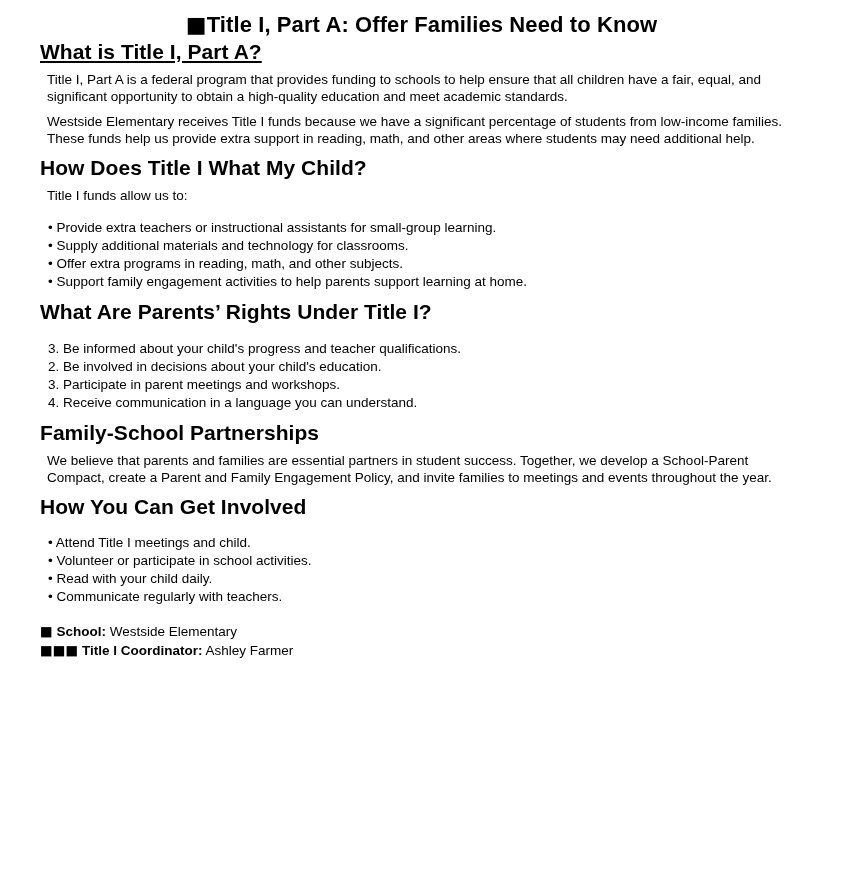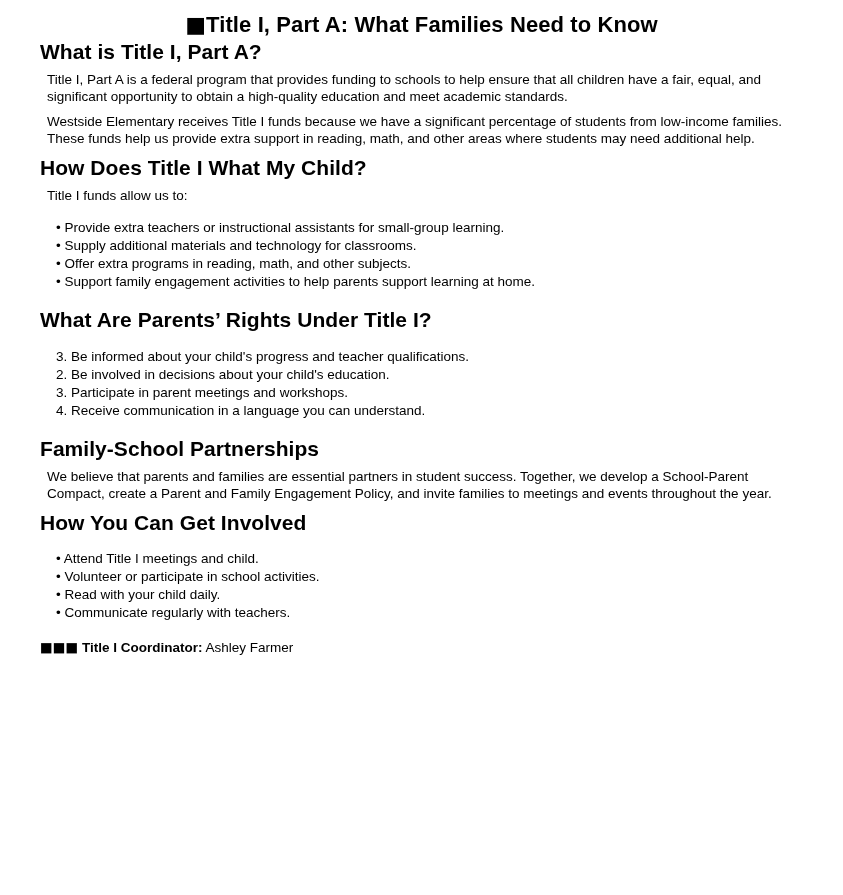--- a/index.html
+++ b/index.html
@@ -32,53 +32,53 @@
     font-family: "DejaVu Sans", sans-serif;
     font-weight: normal;
   }
   h2.section-heading {
     font-size: 21px;
     font-weight: bold;
     line-height: 1.2;
     margin: 0;
     letter-spacing: 0.05px;
   }
-  .sec-what-is { margin-top: 26px; }
+  .sec-what-is { margin-top: 26px; text-decoration: underline; }
   .sec-standard { margin-top: 33px; }
   p.body-text {
     font-size: 13.5px;
     line-height: 17.5px;
     margin: 7px;
   }
   .p-gap-first { margin-top: 18px; }
   .p-gap { margin-top: 16px; }
   .list-block {
     font-size: 13.5px;
     line-height: 18px;
-    margin: 16px;
+    margin: 8px;
   }
   .list-gap { margin-top: 15px; }
   .list-block .li { white-space: pre; }
   .contact-block {
     font-size: 13.5px;
     line-height: 18.5px;
     margin-top: 16px;
   }
   .contact-line { white-space: nowrap; }
   .contact-label { font-weight: bold; }
   .contact-value { font-weight: normal; }
   .marker { font-family: "DejaVu Sans", sans-serif; font-weight: normal; }
 </style>
 </head>
 <body>
 
 <div class="page">
 
   <div class="doc-title">
-    <span class="tofu">■</span><span>Title I, Part A: What Families Need to Know</span>
+    <span class="tofu">■</span><span>Title I, Part A: Offer Families Need to Know</span>
   </div>
 
   <h2 class="section-heading sec-what-is">What is Title I, Part A?</h2>
   <p class="body-text p-gap-first">Title I, Part A is a federal program that provides funding to schools to help ensure that all children have a fair, equal, and significant opportunity to obtain a high-quality education and meet academic standards.</p>
   <p class="body-text p-gap">Westside Elementary receives Title I funds because we have a significant percentage of students from low-income families. These funds help us provide extra support in reading, math, and other areas where students may need additional help.</p>
 
   <h2 class="section-heading sec-standard">How Does Title I What My Child?</h2>
   <p class="body-text p-gap-first">Title I funds allow us to:</p>
   <div class="list-block list-gap">
     <div class="li">• Provide extra teachers or instructional assistants for small-group learning.</div>
@@ -101,17 +101,20 @@
   <h2 class="section-heading sec-standard">How You Can Get Involved</h2>
   <div class="list-block list-gap">
     <div class="li">• Attend Title I meetings and child.</div>
     <div class="li">• Volunteer or participate in school activities.</div>
     <div class="li">• Read with your child daily.</div>
     <div class="li">• Communicate regularly with teachers.</div>
   </div>
 
   <div class="contact-block">
     <div class="contact-line">
+      <span class="marker">■</span><span> </span><span class="contact-label">School:</span><span> </span><span class="contact-value">Westside Elementary</span>
+    </div>
+    <div class="contact-line">
       <span class="marker">■■■</span><span> </span><span class="contact-label">Title I Coordinator:</span><span> </span><span class="contact-value">Ashley Farmer</span>
     </div>
   </div>
 
 </div>
 
 </body></html>

